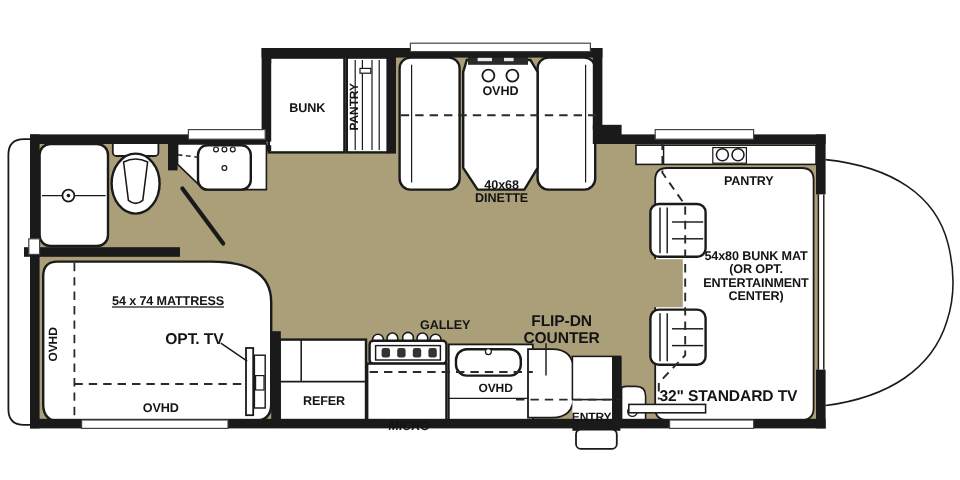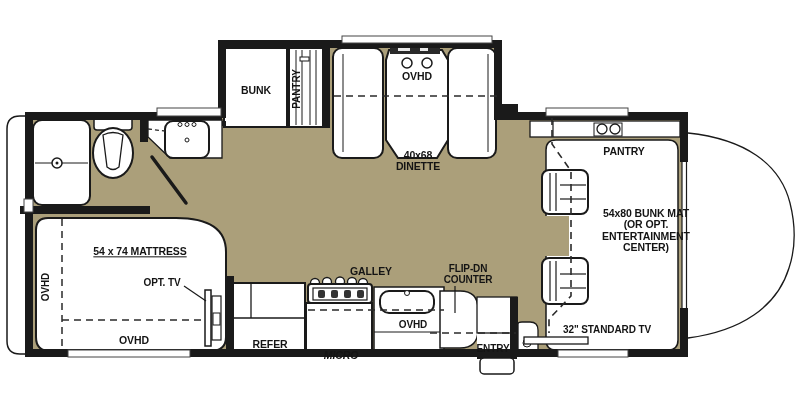--- a/index.html
+++ b/index.html
@@ -2,21 +2,21 @@
 <html><head>
 <meta charset="utf-8">
 <style>
   html,body{margin:0;padding:0;background:#fff;}
   .canvas{position:relative;width:800px;height:400px;background:#fff;overflow:hidden;
           font-family:"Liberation Sans",sans-serif;}
   .canvas svg{position:absolute;left:0;top:0;}
   .lbl{position:absolute;transform:translate(-50%,-50%);color:#141414;font-weight:700;
        white-space:pre-line;text-align:center;line-height:1.08;letter-spacing:-0.1px;}
   .lbl.rot{transform:translate(-50%,-50%) rotate(-90deg);}
-  .s105{font-size:10.5px;} .s10{font-size:10px;} .s95{font-size:10px;}
+  .s105{font-size:10.5px;} .s10{font-size:10px;} .s95{font-size:13px;}
 </style>
 </head>
 <body>
 
 <div class="canvas">
 <svg width="800" height="400" viewBox="0 0 800 400">
 
   <g>
     <rect x="30" y="117" width="652" height="236" fill="#ab9f7a"></rect>
     <rect x="224" y="45" width="274" height="78" fill="#ab9f7a"></rect>
@@ -188,29 +188,29 @@
     <path d="M552,118 L552,144 L571,171 L571,296 L549,319 L549,333"></path>
   </g>
 </svg>
 
   <div class="lbl s105" style="left:256px;top:91px;">BUNK</div>
   <div class="lbl rot s10" style="left:297px;top:89px;">PANTRY</div>
   <div class="lbl s105" style="left:417px;top:77px;">OVHD</div>
   <div class="lbl s105" style="left:418px;top:129px;margin-top:32px;">40x68
 DINETTE</div>
   <div class="lbl s105" style="left:624px;top:152px;">PANTRY</div>
-  <div class="lbl s105" style="left:630px;top:231px;margin-left:16px;">54x80 BUNK MAT
+  <div class="lbl s105" style="left:630px;top:231px;">54x80 BUNK MAT
 (OR OPT.
 ENTERTAINMENT
 CENTER)</div>
   <div class="lbl s105" style="left:140px;top:252px;text-decoration:underline;">54 x 74 MATTRESS</div>
   <div class="lbl s95" style="left:162px;top:283px;">OPT. TV</div>
   <div class="lbl rot s10" style="left:46px;top:287px;">OVHD</div>
   <div class="lbl s105" style="left:134px;top:341px;">OVHD</div>
   <div class="lbl s105" style="left:371px;top:272px;text-align:center;">GALLEY</div>
-  <div class="lbl s105" style="left:270px;top:335px;margin-top:10px;">REFER</div>
+  <div class="lbl s105" style="left:270px;top:335px;">REFER</div>
   <div class="lbl s105" style="left:341px;top:356px;font-style:italic;">MICRO</div>
   <div class="lbl s10" style="left:413px;top:325px;">OVHD</div>
   <div class="lbl s95" style="left:468px;top:275px;">FLIP-DN
 COUNTER</div>
   <div class="lbl s10" style="left:493px;top:349px;">ENTRY</div>
   <div class="lbl s95" style="left:607px;top:330px;">32"  STANDARD TV</div>
 </div>
 
 </body></html>

